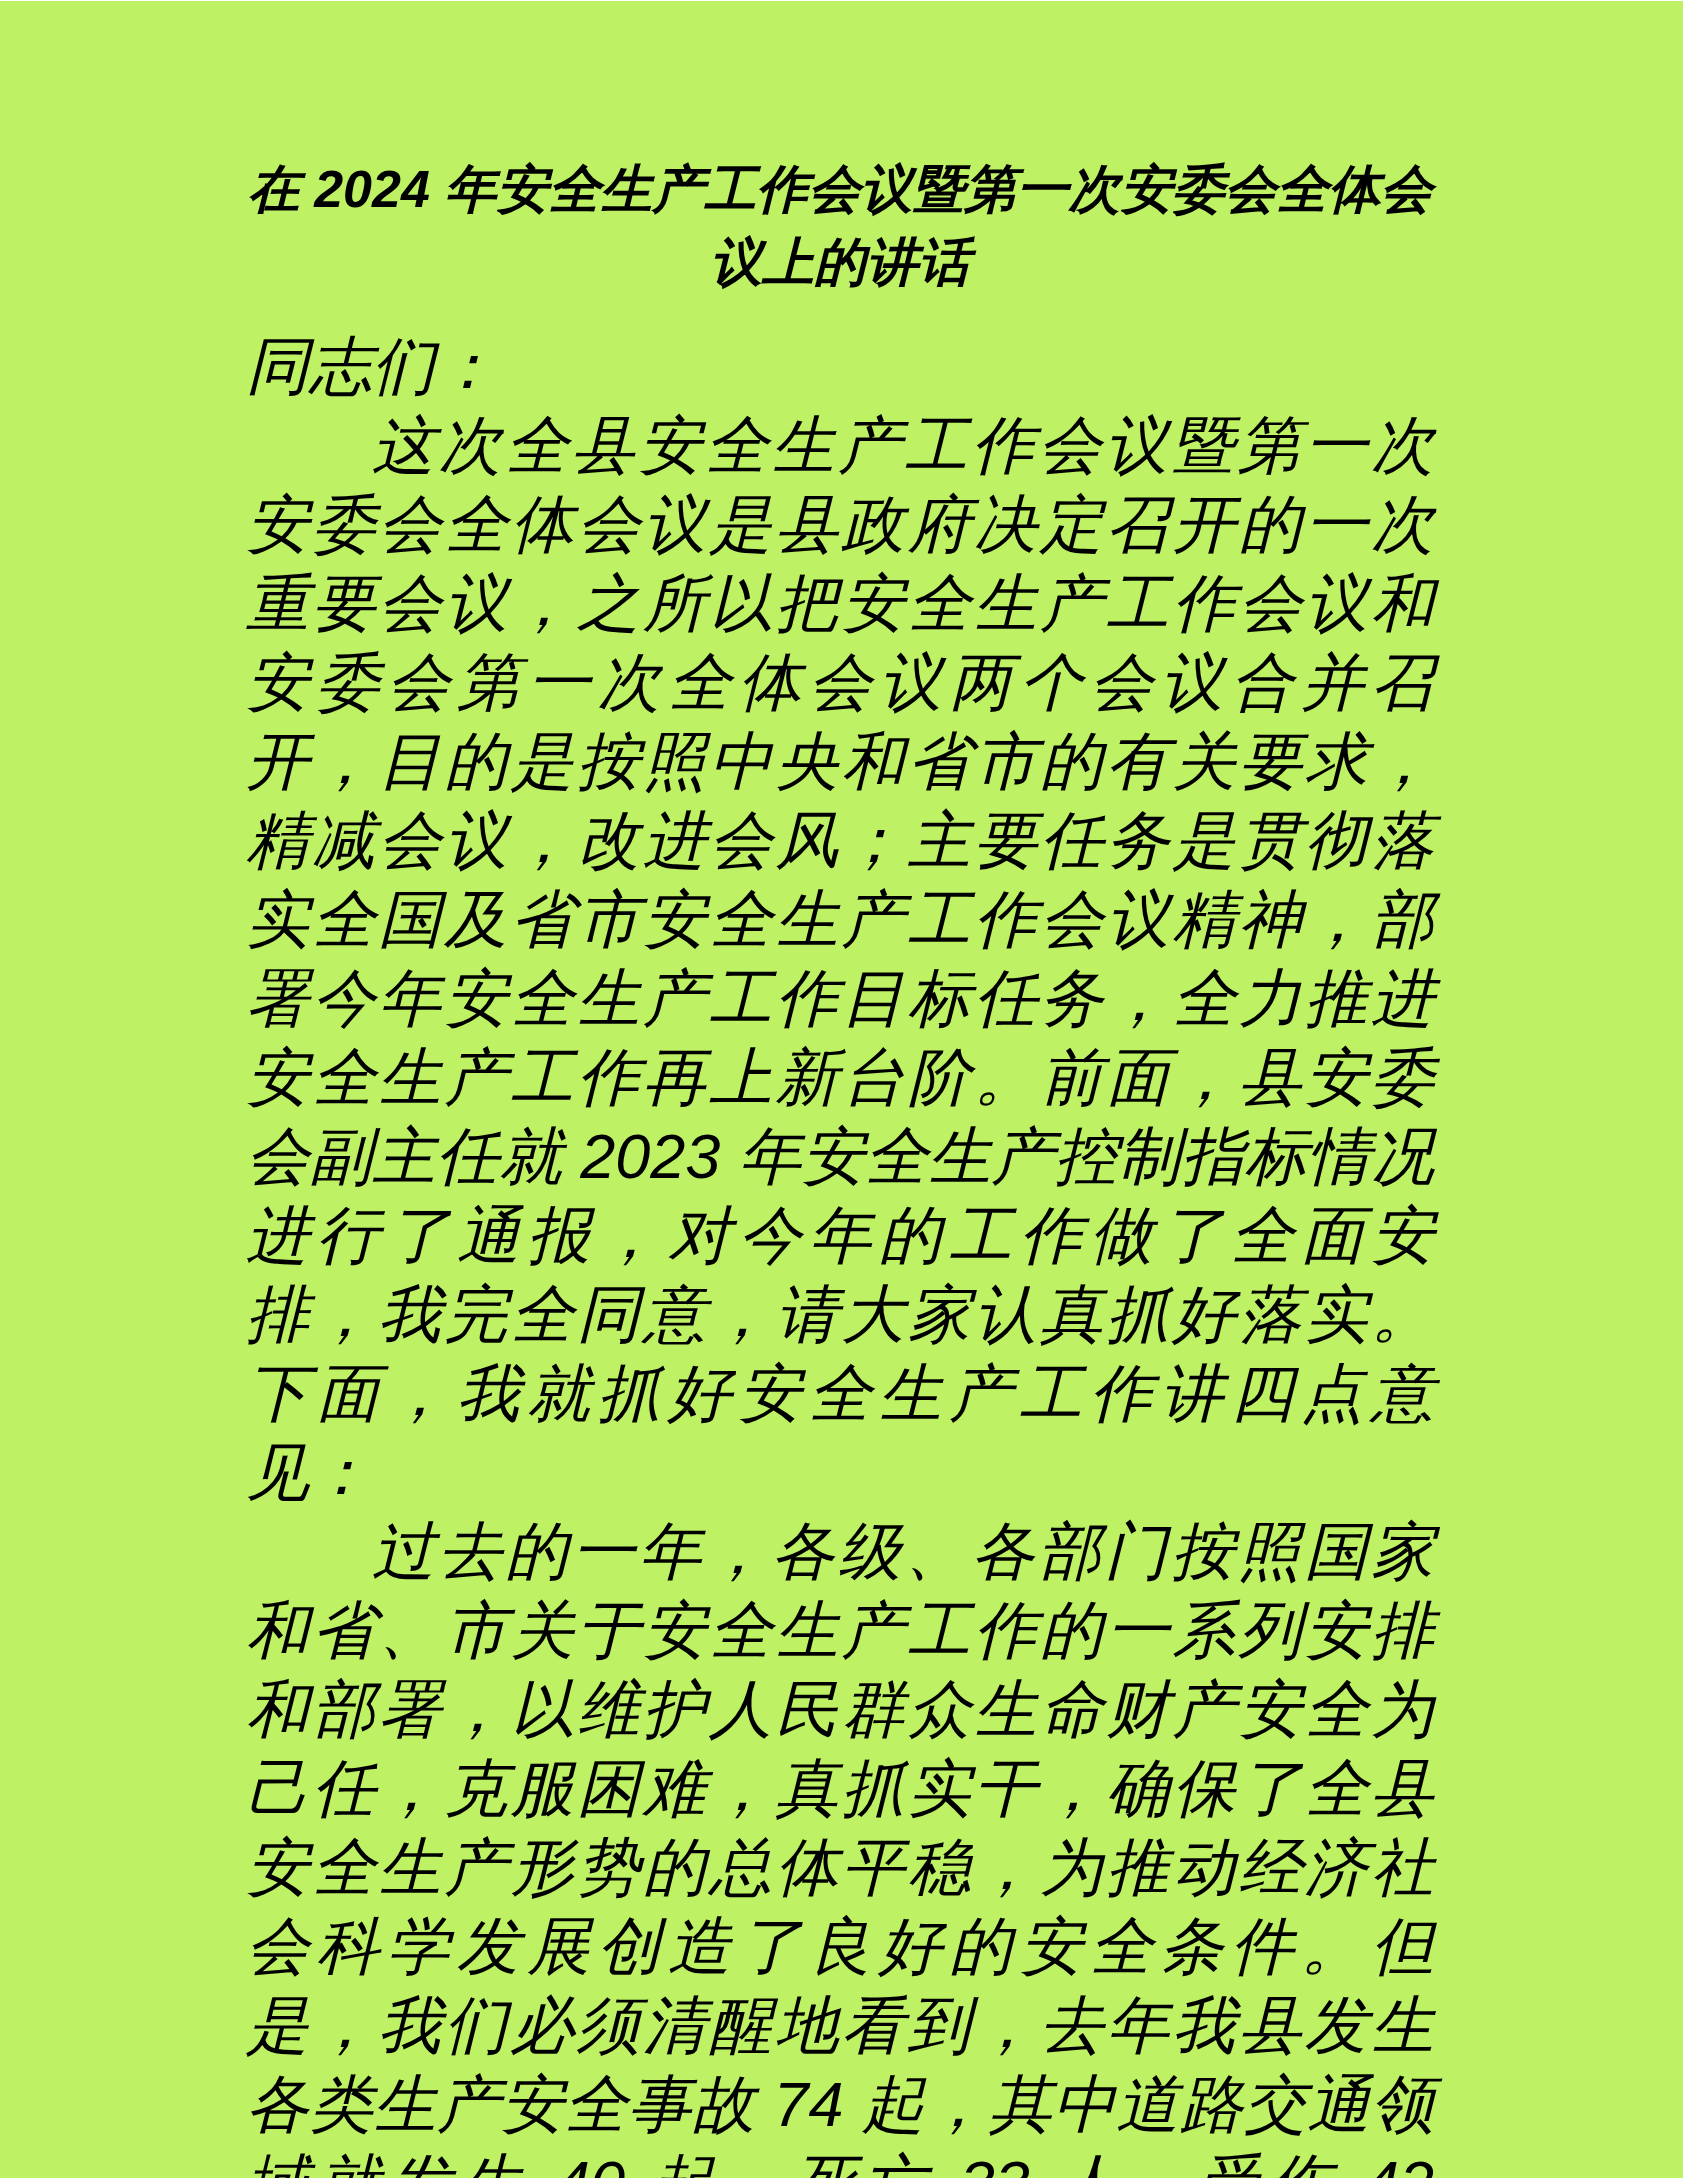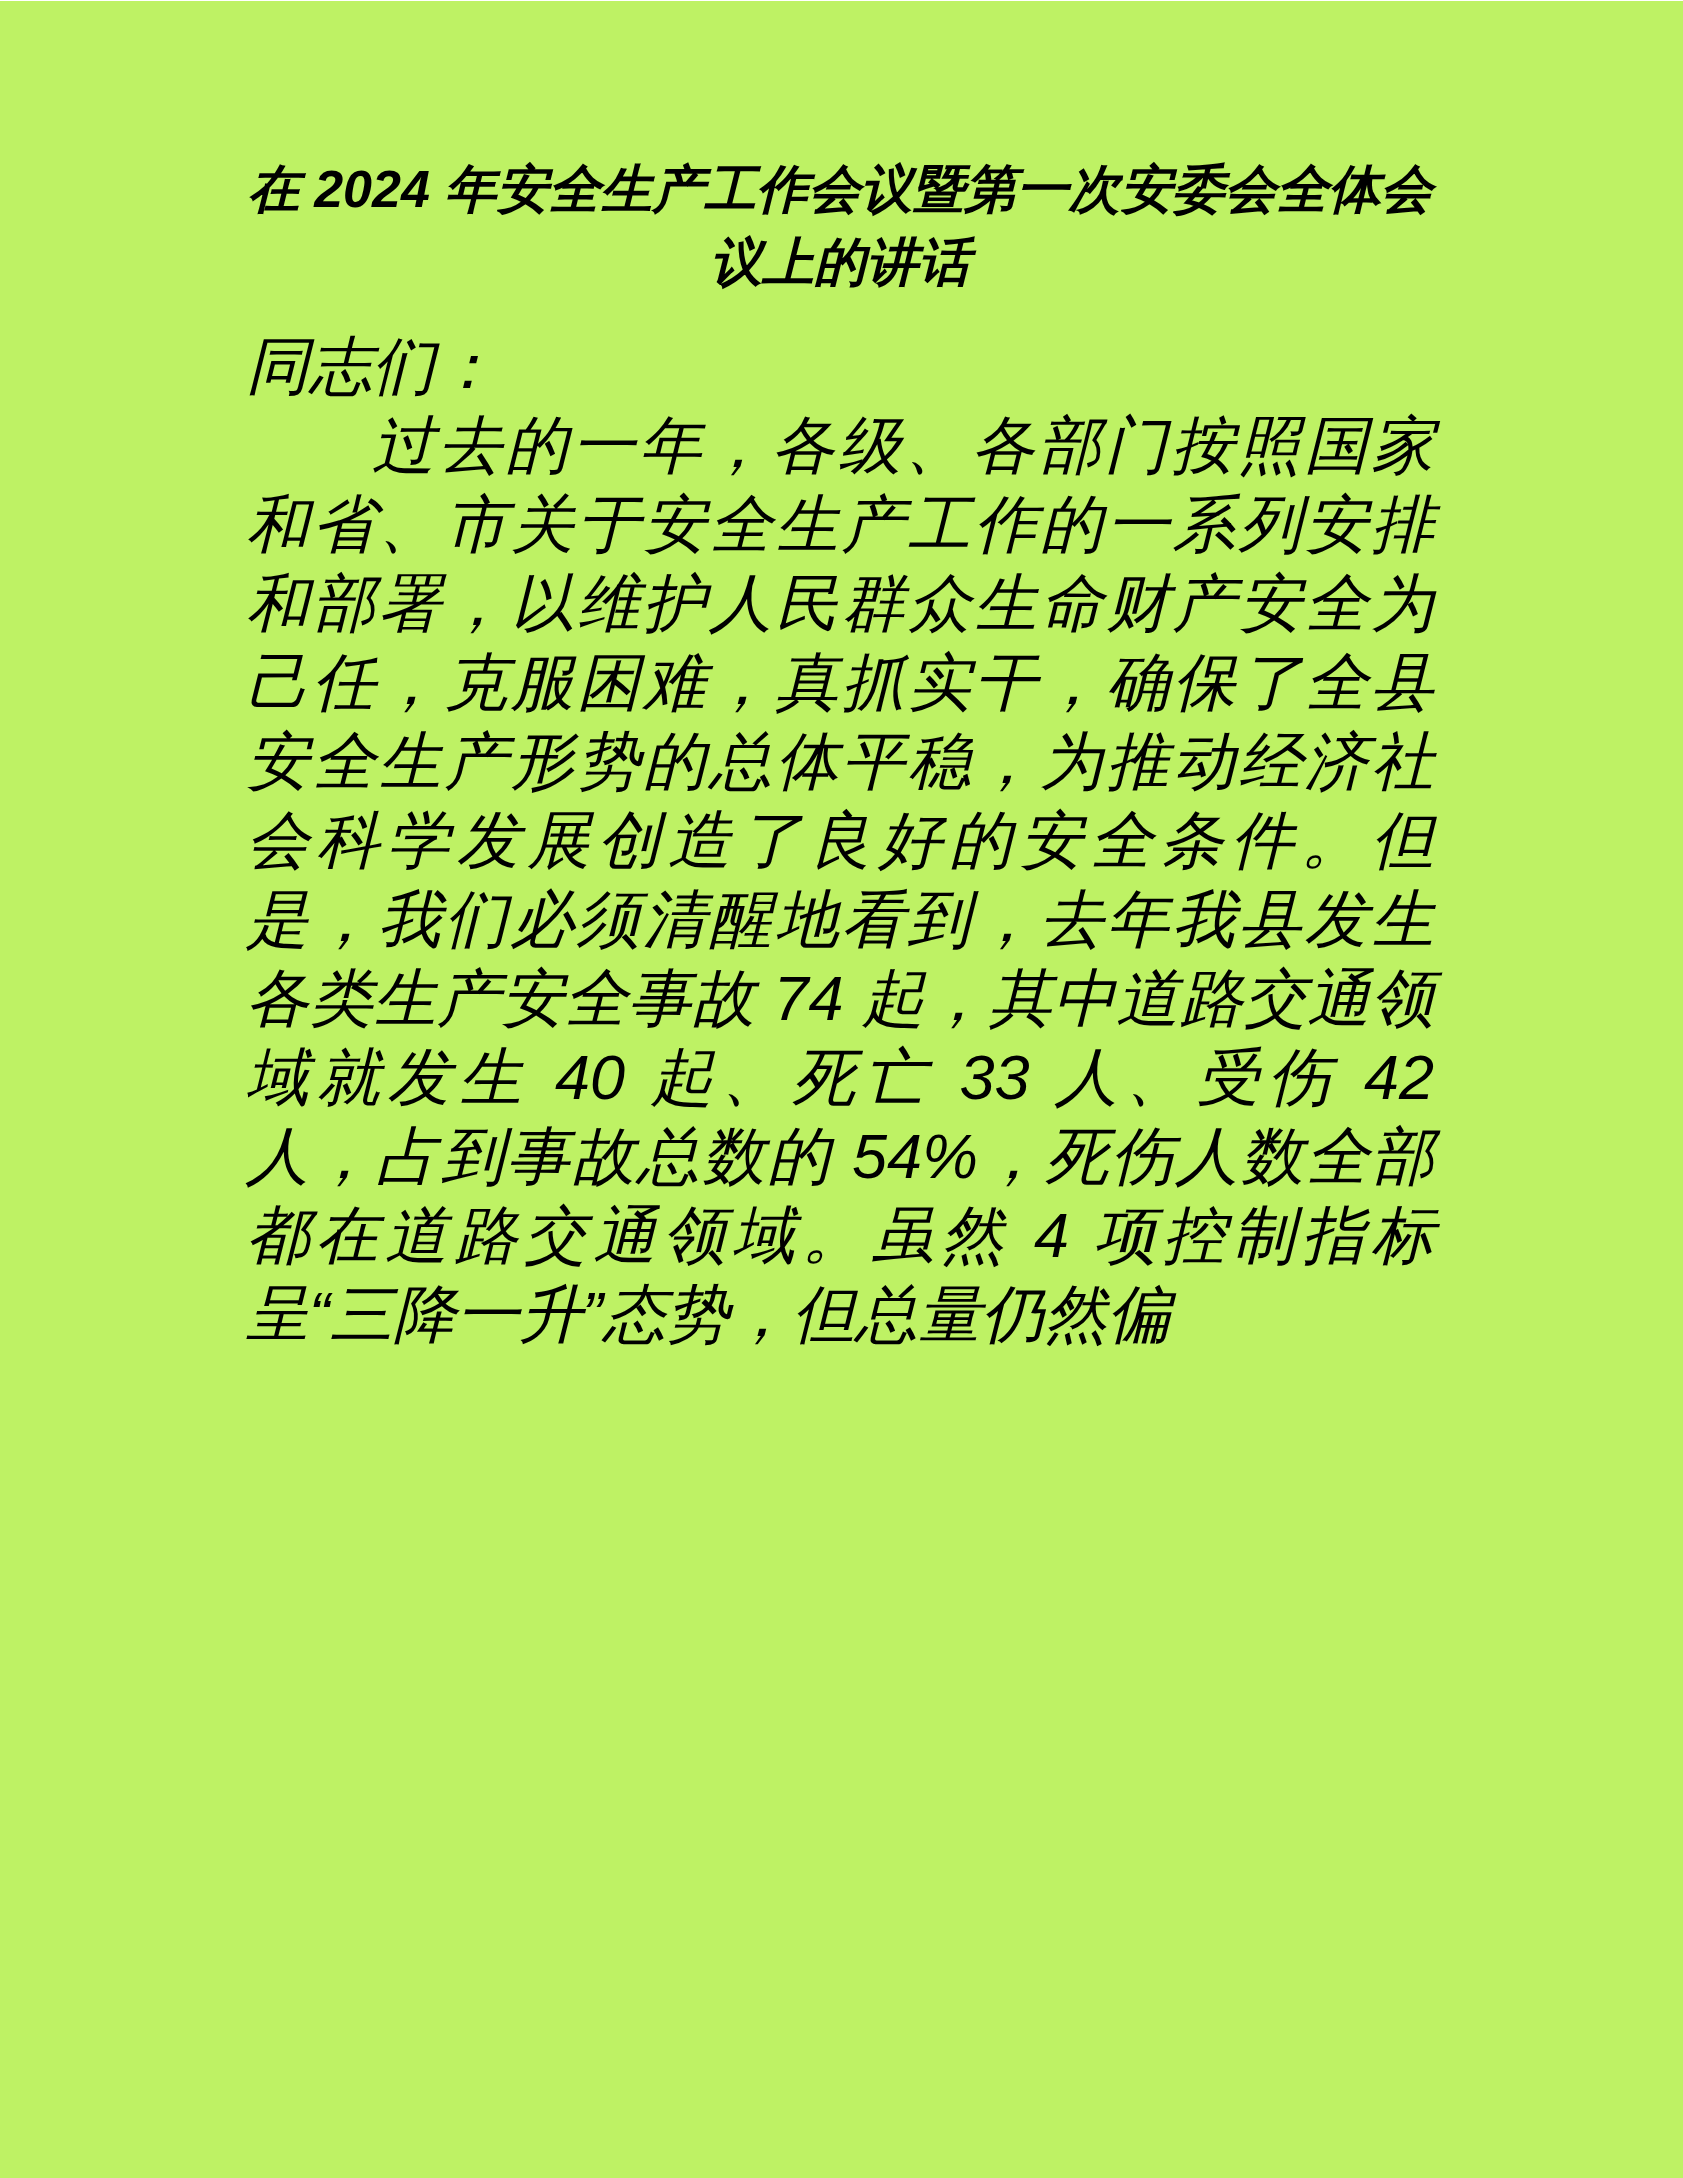--- a/index.html
+++ b/index.html
@@ -58,19 +58,20 @@
 </head>
 <body>
 
 <div class="page">
   <div class="content">
 
     <h1 class="doc-title">在 2024 年安全生产工作会议暨第一次安委会全体会议上的讲话</h1>
 
     <p class="body-para salutation">同志们：</p>
 
+    <p class="body-para indent">这次全县安全生产工作会议暨第一次安委会全体会议是县政府决定召开的一次重要会议，之所以把安全生产工作会议和安委会第一次全体会议两个会议合并召开，目的是按照中央和省市的有关要求，精减会议，改进会风；主要任务是贯彻落实全国及省市安全生产工作会议精神，部署今年安全生产工作目标任务，全力推进安全生产工作再上新台阶。前面，县安委会副主任就 2023 年安全生产控制指标情况进行了通报，对今年的工作做了全面安排，我完全同意，请大家认真抓好落实。下面，我就抓好安全生产工作讲四点意见：</p>
 
 
     <p class="body-para indent">过去的一年，各级、各部门按照国家和省、市关于安全生产工作的一系列安排和部署，以维护人民群众生命财产安全为己任，克服困难，真抓实干，确保了全县安全生产形势的总体平稳，为推动经济社会科学发展创造了良好的安全条件。但是，我们必须清醒地看到，去年我县发生各类生产安全事故 74 起，其中道路交通领域就发生 40 起、死亡 33 人、受伤 42 人，占到事故总数的 54%，死伤人数全部都在道路交通领域。虽然 4 项控制指标呈“三降一升”态势，但总量仍然偏</p>
 
   </div>
 </div>
 
 
 </body></html>

